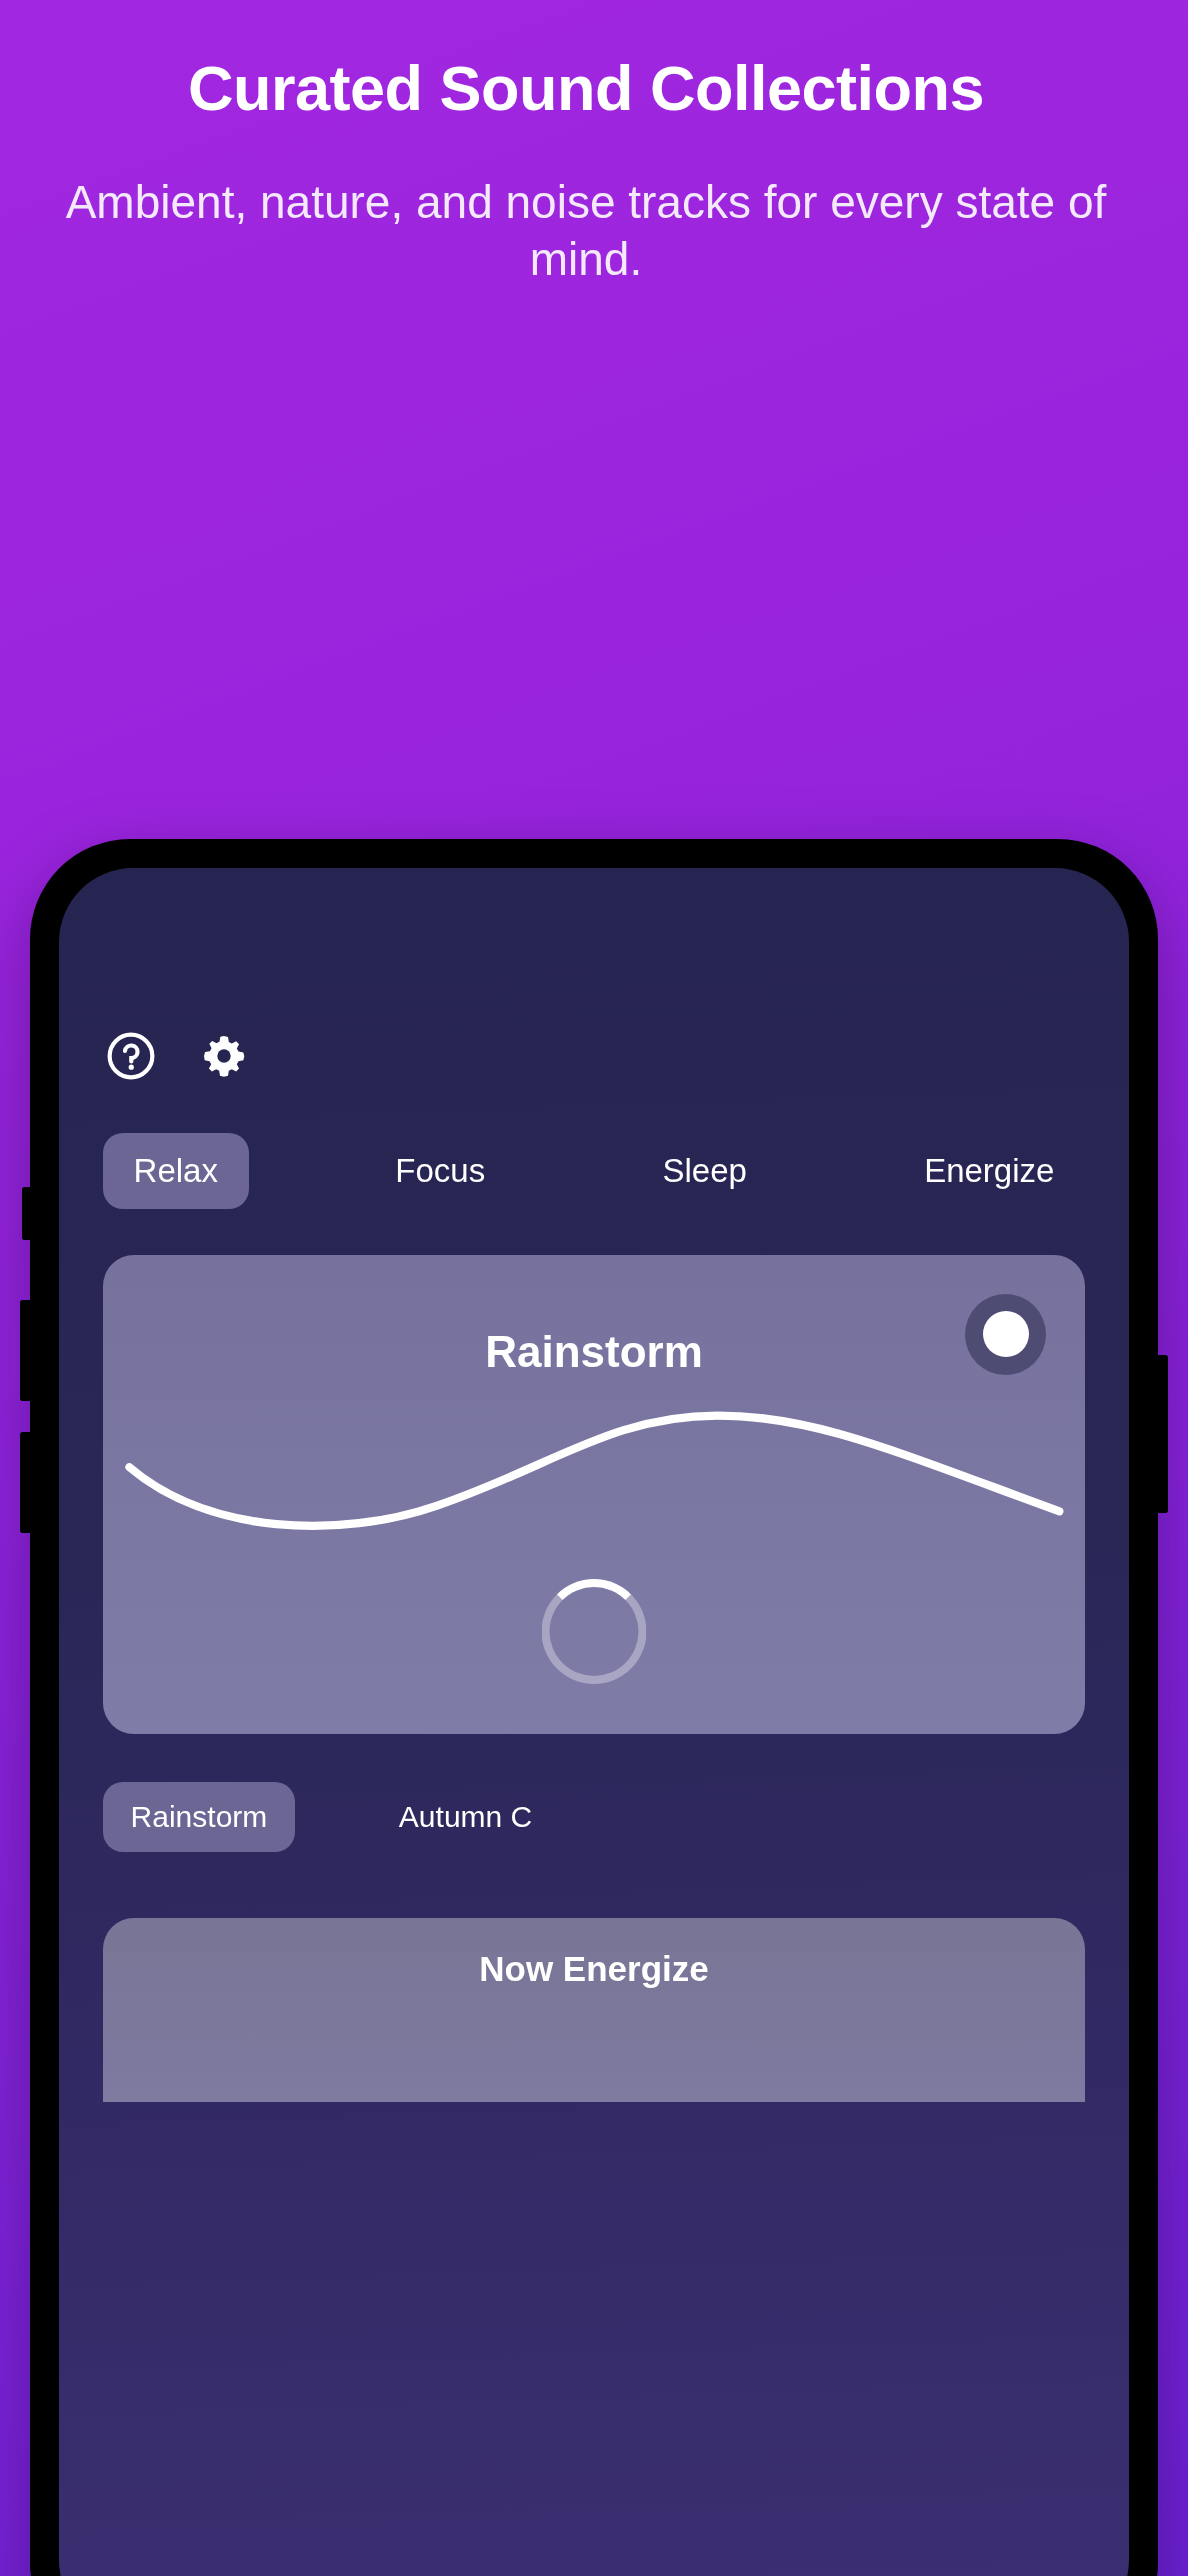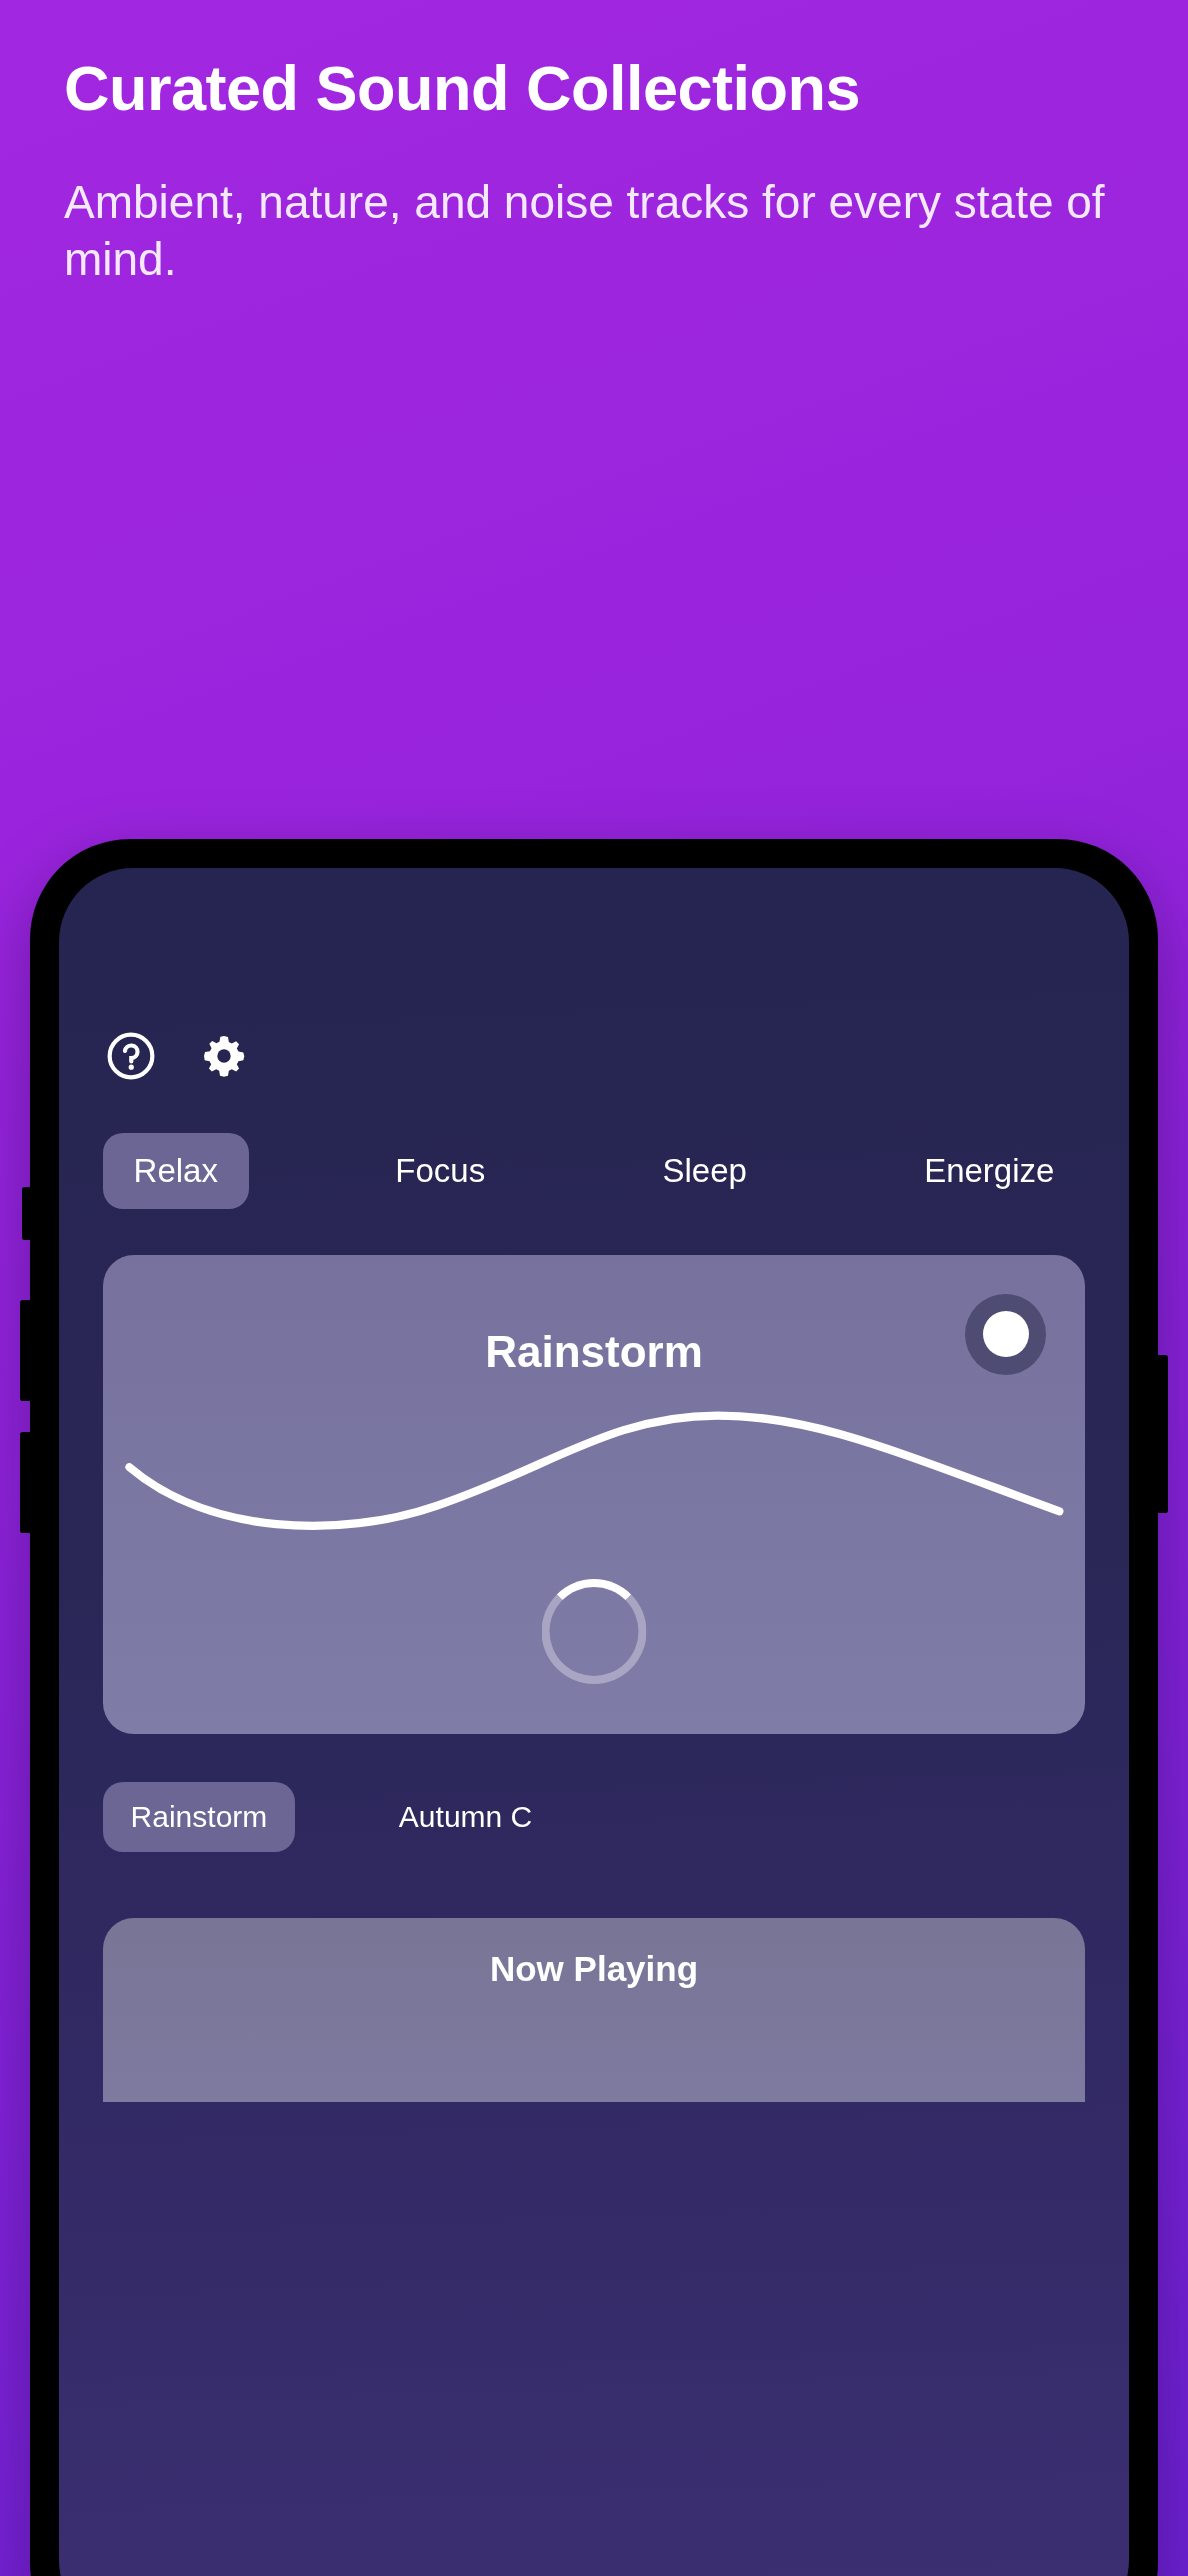--- a/index.html
+++ b/index.html
@@ -10,20 +10,21 @@
   }
   body {
     background:linear-gradient(160deg,#a227e0 0%,#9a24dd 28%,#8b22d9 55%,#7a22d6 80%,#6c21d2 100%);
     position:relative;
   }
 
   
   .promo {
     position:absolute; top:0; left:0; right:0;
     padding:53px 80px 0 64px;
+    text-align:center;
   }
   .promo-title {
     color:#ffffff;
     font-size:63px;
     font-weight:bold;
     line-height:1.13;
     letter-spacing:-0.5px;
   }
   .promo-sub {
     margin-top:50px;
@@ -257,18 +258,18 @@
     </div>
 
     <div class="chips">
       <div class="chip active">Rainstorm</div>
       <div class="chip-gap"></div>
       <div class="chip-gap"></div>
       <div class="chip">Autumn C</div>
     </div>
 
     <div class="nowplaying">
-      <div class="nowplaying-label">Now Playing</div>
+      <div class="nowplaying-label">Now Energize</div>
     </div>
 
   </div>
 </div>
 
 
 </body></html>

